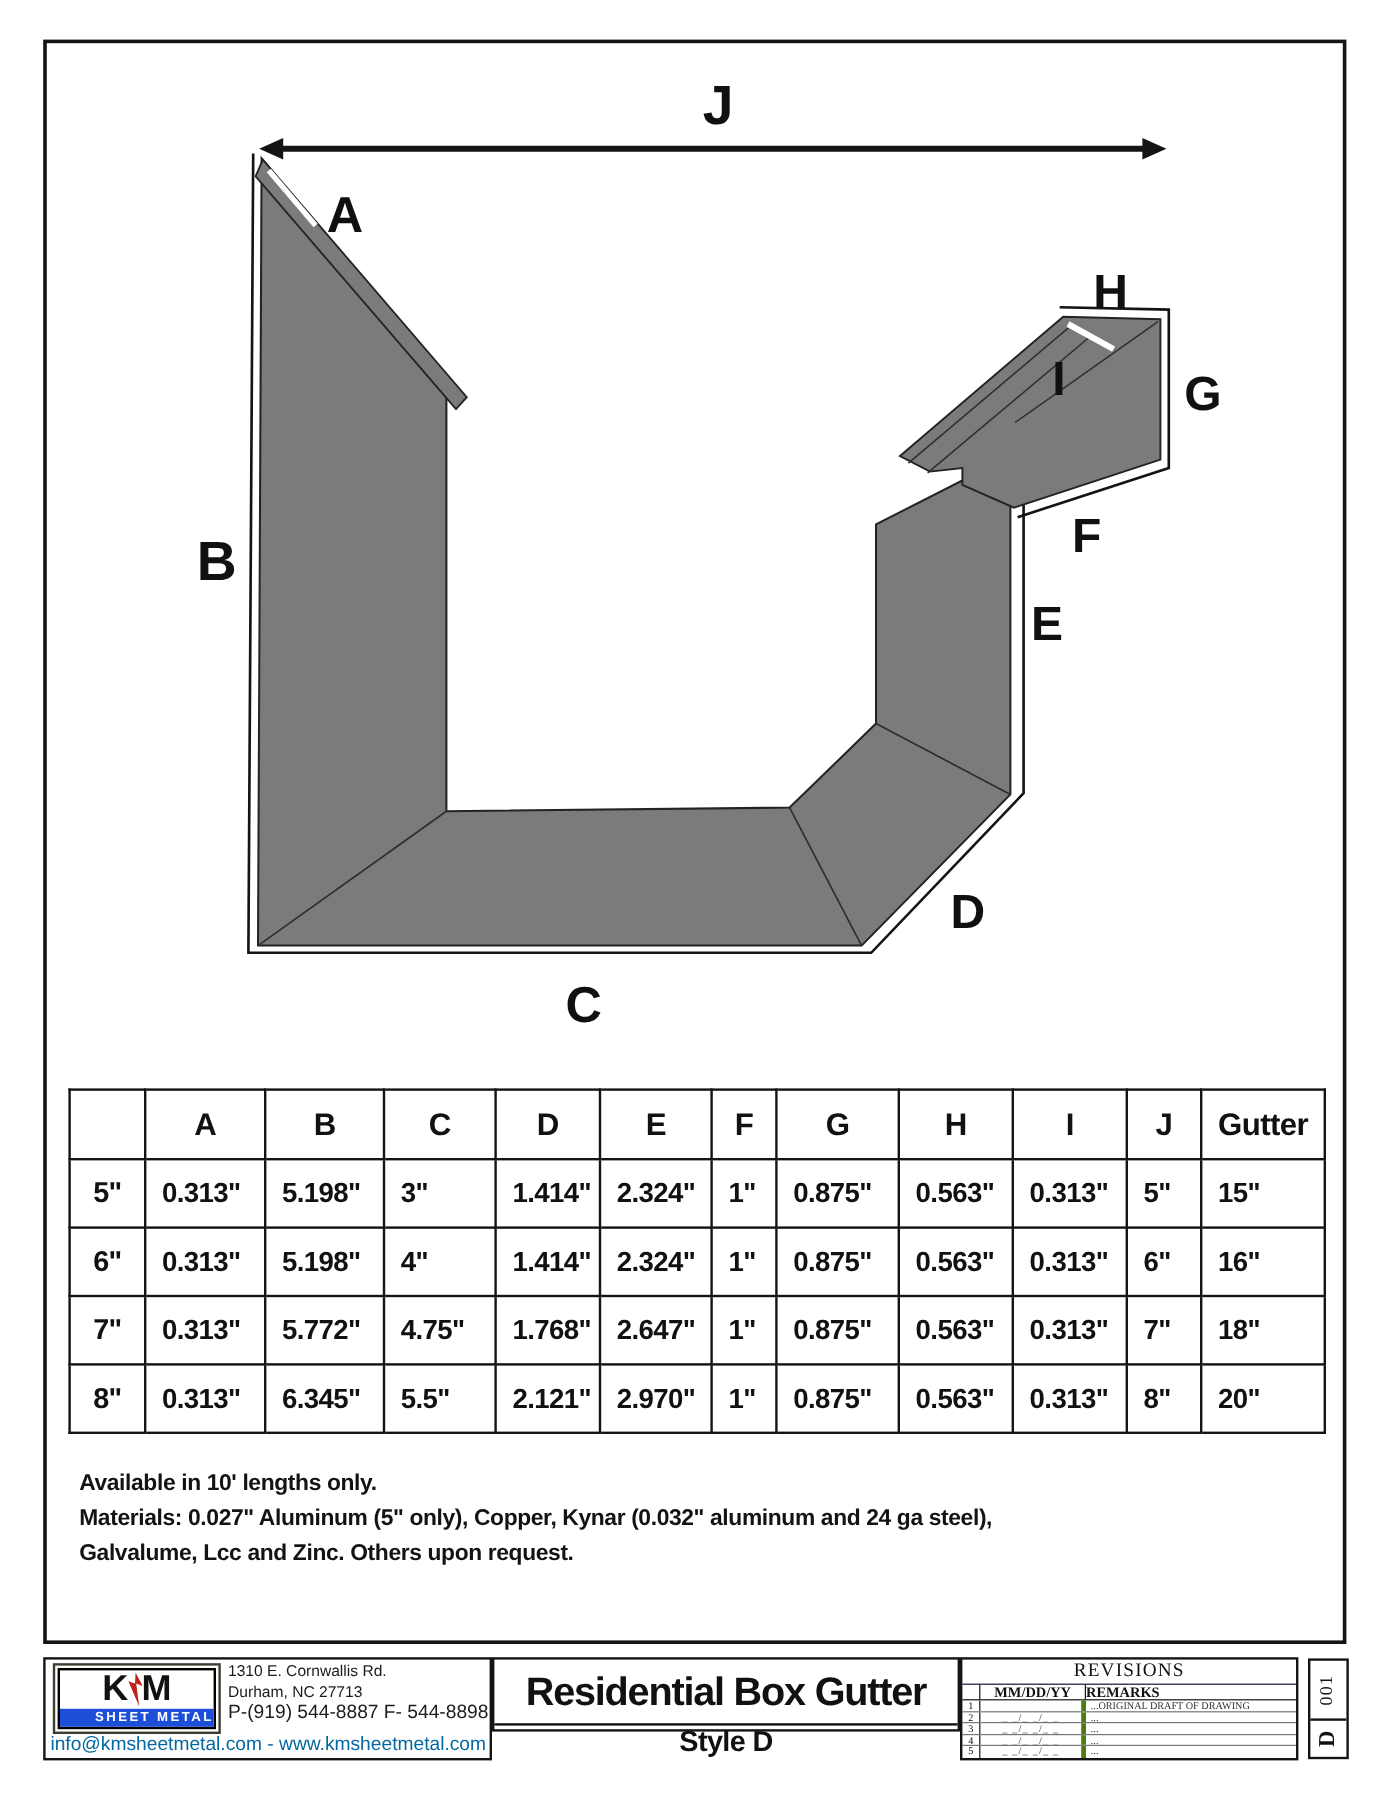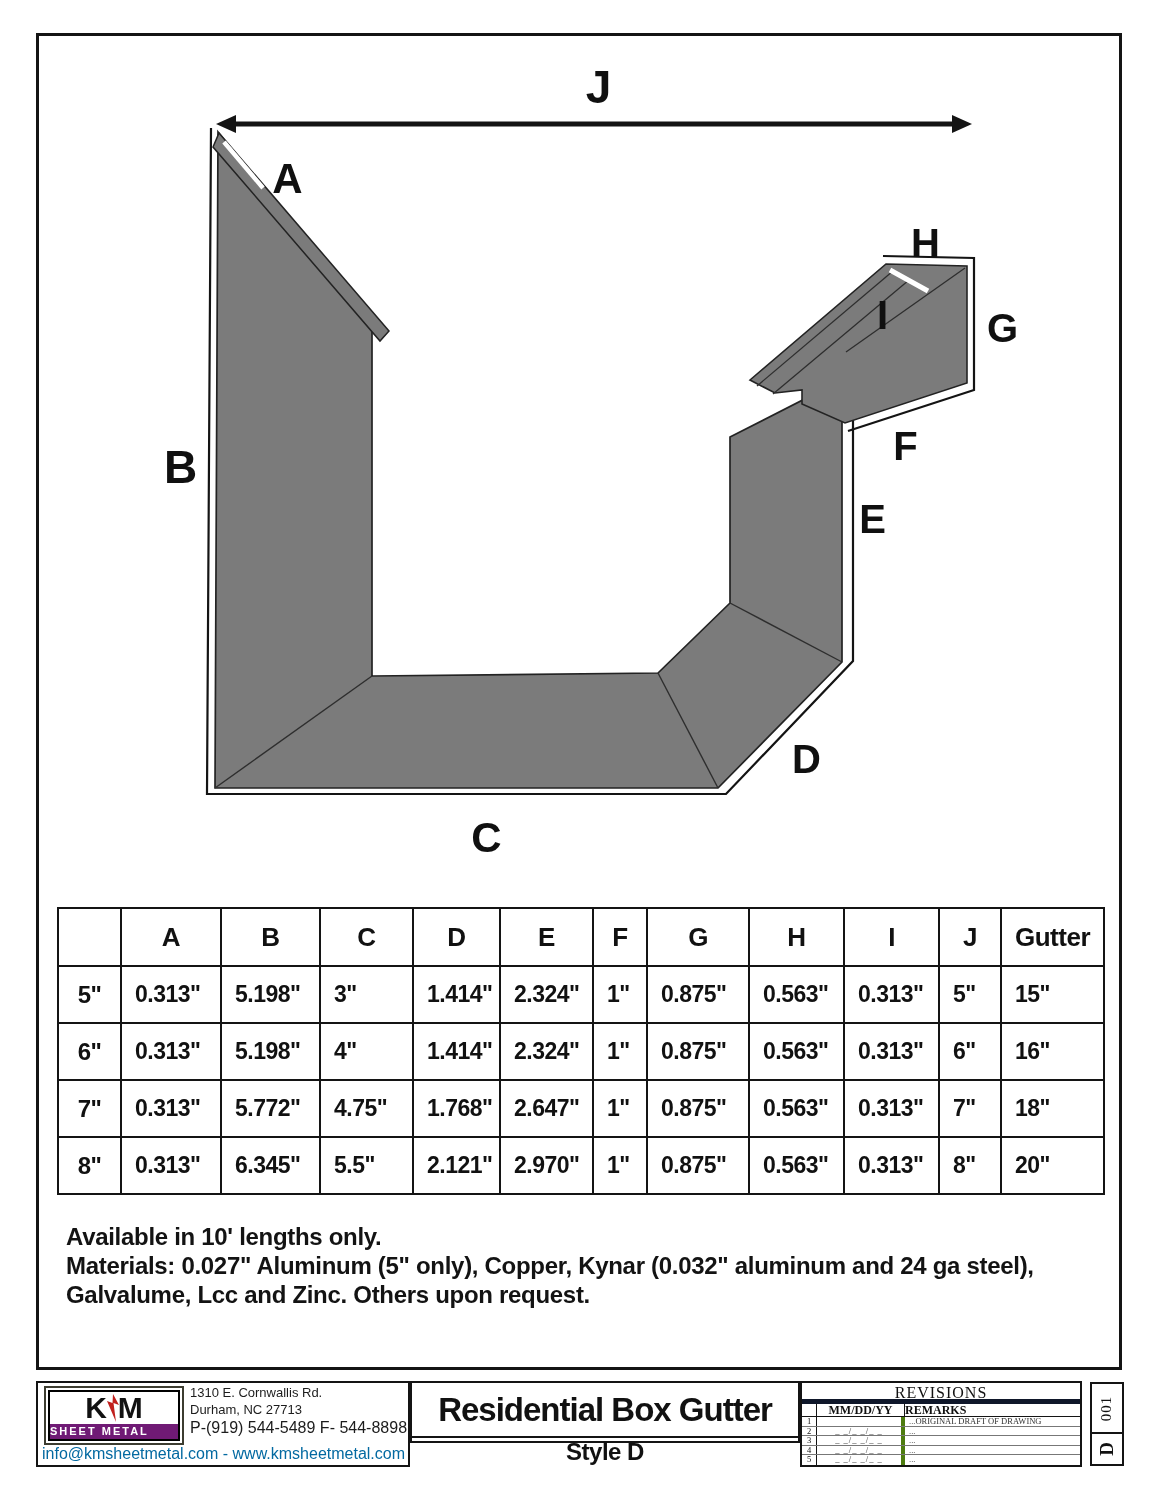--- a/index.html
+++ b/index.html
@@ -33,58 +33,58 @@
     border:2px solid #141414; height:57px;
     font-weight:bold; letter-spacing:-0.5px;
   }
   table.dims thead th { font-size:26px; text-align:center; height:58px; }
   table.dims td { font-size:23px; text-align:left; padding-left:13px; }
   table.dims td.size-col { text-align:center; padding-left:0; font-size:24px; }
 
   
   .notes {
     left:66px; top:1222px; width:1020px;
-    font-size:24px; font-weight:bold; letter-spacing:-0.3px; line-height:29px;
+    font-size:19px; font-weight:bold; letter-spacing:-0.3px; line-height:29px;
     color:#131313;
   }
 
   
   .tb-box { border:2px solid #141414; background:#fff; }
 
   .contact-box { left:36px; top:1381px; width:374px; height:86px; }
   .logo { left:6px; top:3px; width:140px; height:59px;
           border:2px solid #3c3c30; background:#fff; padding:2px; }
   .logo-inner { border:2px solid #000; width:100%; height:100%;
                 display:flex; flex-direction:column; }
   .logo-top { flex:1; display:flex; align-items:center; justify-content:center;
               font-weight:bold; font-size:30px; letter-spacing:0px; line-height:1; }
   .logo-top .k, .logo-top .m { font-family:"Liberation Sans",sans-serif; }
   .logo-bolt { width:13px; height:28px; margin:0 -1px; }
-  .logo-bar { background:#701a75; color:#fff; text-align:left;
+  .logo-bar { background:#1d4ed8; color:#fff; text-align:right;
               font-size:11px; font-weight:bold; letter-spacing:2px;
               padding:1px 0 2px 0; }
   .addr { left:152px; top:3px; width:218px; line-height:1; }
   .addr-1, .addr-2 { font-size:13px; color:#1c1c1c; margin-bottom:4px; }
   .addr-3 { font-size:16px; color:#1c1c1c; }
   .web-line { left:4px; bottom:2px; width:366px; font-size:16px; color:#0369a1; }
 
   .title-box { left:410px; top:1381px; width:390px; height:62px; }
   .title-main {
     height:55px; border-bottom:2px solid #141414;
     display:flex; align-items:center; justify-content:center;
     font-size:33px; font-weight:bold; letter-spacing:-1px; white-space:nowrap;
   }
   .title-style {
     height:27px; display:flex; align-items:center; justify-content:center;
     font-size:24px; font-weight:bold; letter-spacing:-0.5px;
   }
 
   .rev-box { left:800px; top:1381px; width:282px; height:86px;
              font-family:"Liberation Serif", serif; }
-  .rev-title { height:21px; border-bottom:5px solid #0f172a;
+  .rev-title { height:21px; border-bottom:1px solid #0f172a;
                text-align:center; font-size:16px; letter-spacing:1px; line-height:20px; }
   .rev-head { display:flex; height:13px; border-bottom:1px solid #141414;
               font-size:12px; font-weight:bold; line-height:12px; }
   .rev-head .c-n { width:15px; border-right:1px solid #141414; }
   .rev-head .c-date { width:88px; border-right:1px solid #141414; text-align:center; }
   .rev-head .c-rem { flex:1; text-align:left; }
   .rev-row { display:flex; height:9.6px; border-bottom:1px solid #777;
              font-size:8.5px; line-height:9px; }
   .rev-row:last-child { border-bottom:none; }
   .rev-row .c-n { width:15px; border-right:1px solid #141414; text-align:center; }
@@ -253,21 +253,21 @@
           <polygon points="7,0 13,11 7.5,9 10,28 1,7 6.5,9" fill="#c1201d"></polygon>
         </svg>
         <span class="m">M</span>
       </div>
       <div class="logo-bar">SHEET METAL</div>
     </div>
   </div>
   <div class="abs addr">
     <div class="addr-1">1310 E. Cornwallis Rd.</div>
     <div class="addr-2">Durham, NC 27713</div>
-    <div class="addr-3">P-(919) 544-5489 F- 544-8898</div>
+    <div class="addr-3">P-(919) 544-8887 F- 544-8898</div>
   </div>
   <div class="abs web-line">info@kmsheetmetal.com - www.kmsheetmetal.com</div>
 </div>
 
 <div class="abs tb-box title-box">
   <div class="title-main">Residential Box Gutter</div>
   <div class="title-style">Style D</div>
 </div>
 
 <div class="abs tb-box rev-box">

